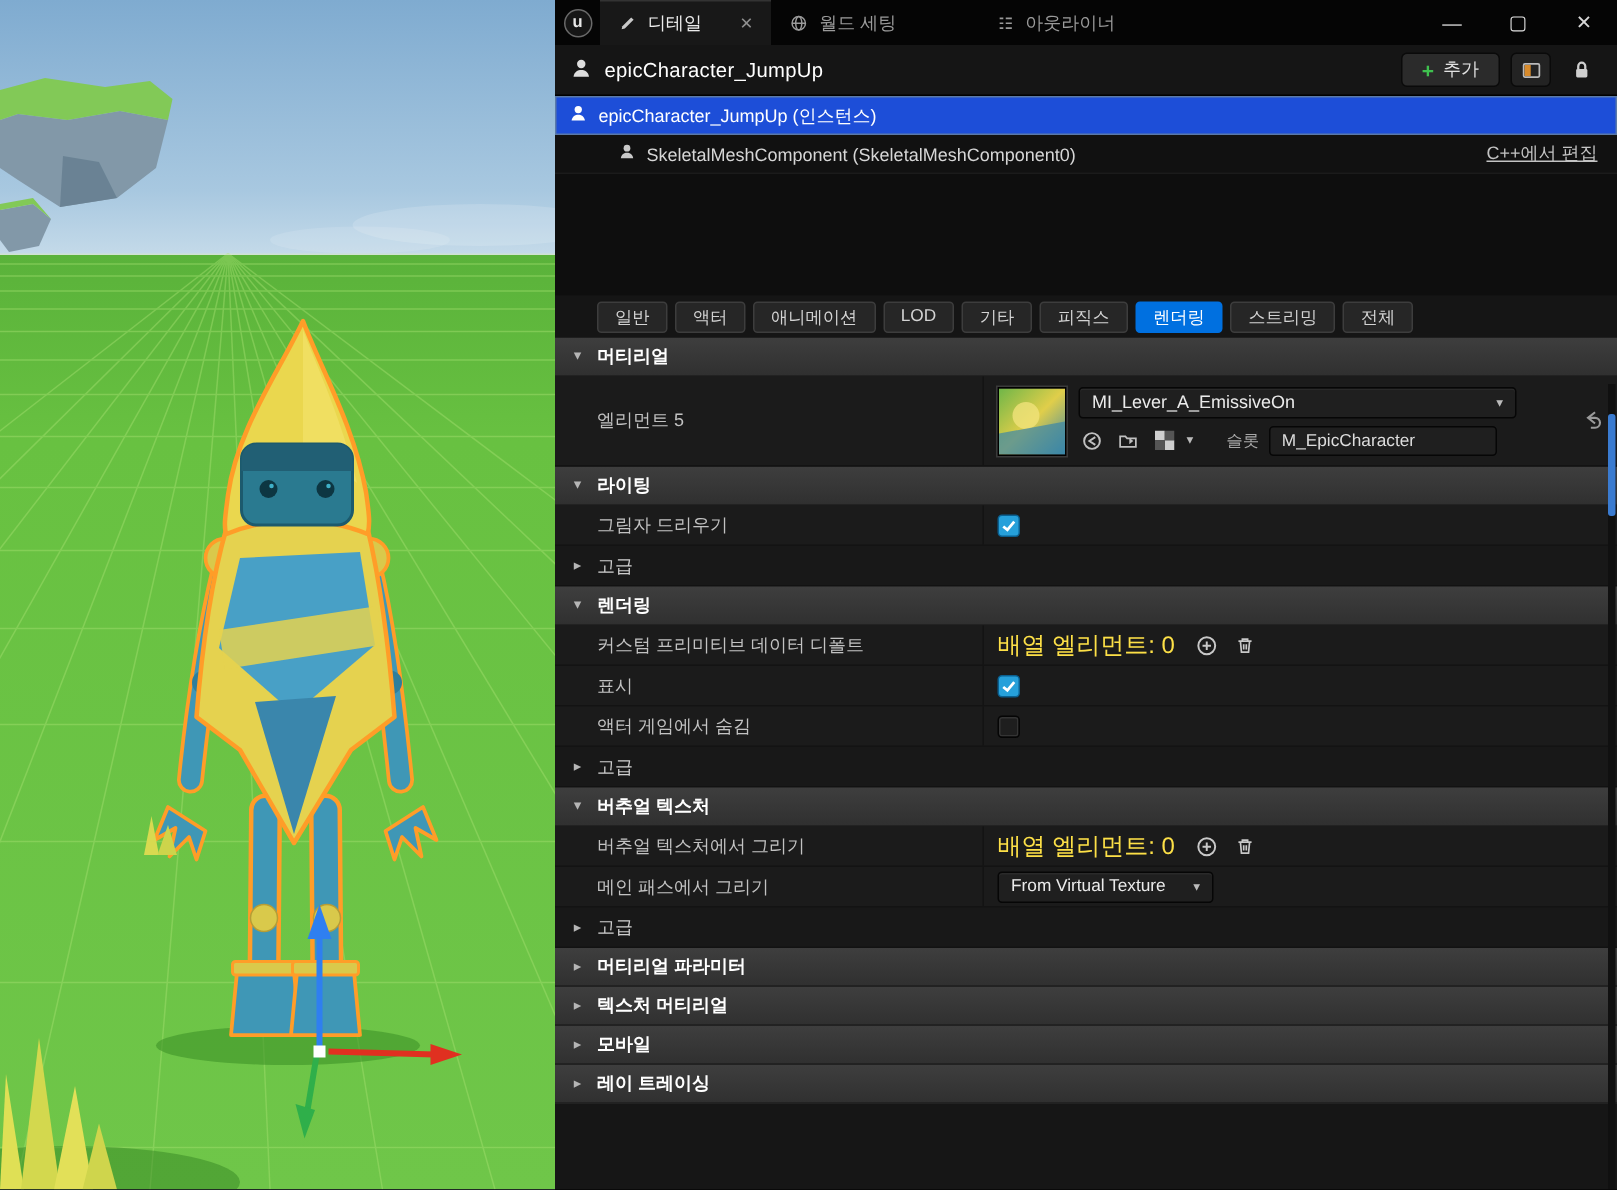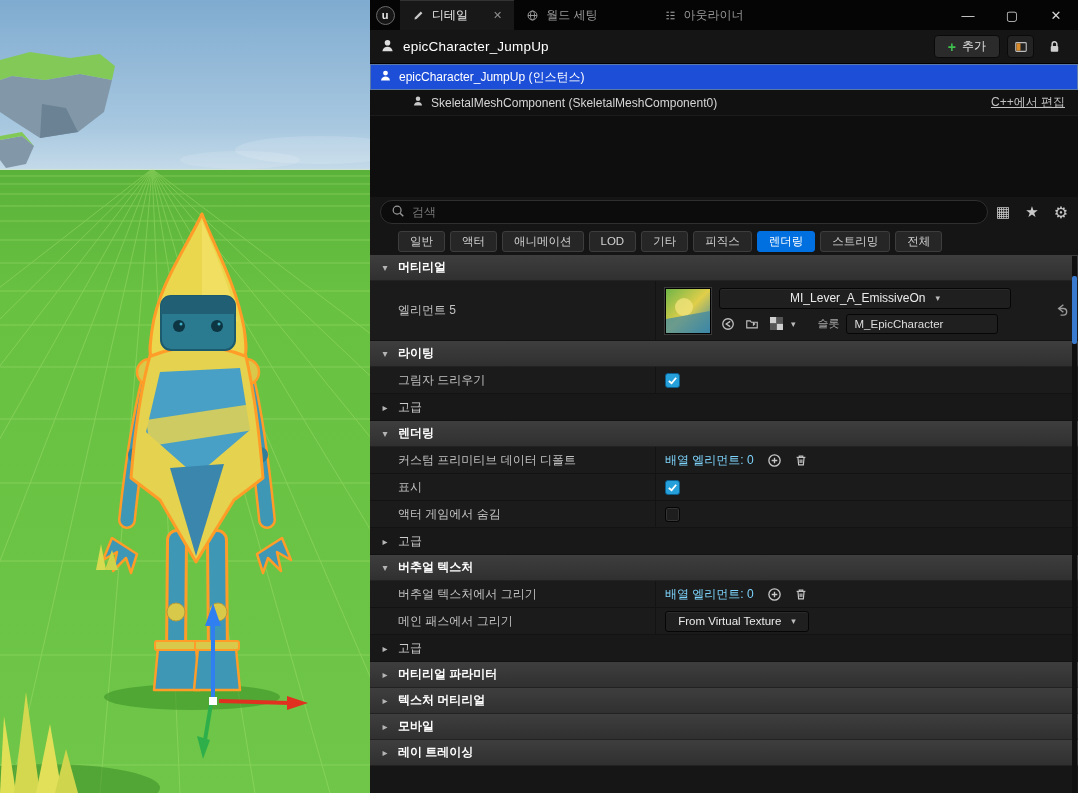--- a/index.html
+++ b/index.html
@@ -64,24 +64,24 @@
   .pname{flex:0 0 285px;width:285px;display:flex;align-items:center;padding-left:28px;color:#c2c2c2;font-size:12px}
   .pval{flex:1;display:flex;align-items:center;gap:8px;padding-left:9px;border-left:1px solid #131313}
   .cb{width:15px;height:15px;border-radius:3px;background:#1e1e1e;border:1px solid #050505;
     box-shadow:inset 0 0 0 1px #343434;display:flex;align-items:center;justify-content:center}
   .cb svg{display:none}
   .cb.on{background:var(--checkbox,#26a0da);border-color:#0a5f8f;box-shadow:none}
   .cb.on svg{display:block}
   .advrow{flex:0 0 27px;height:27px;display:flex;align-items:center;gap:8px;padding:0 10px;background:#181818;
     border-bottom:1px solid #121212;color:#cdcdcd;font-size:12px}
   .combo{height:21px;background:#1f1f1f;border:1px solid #060606;border-radius:3px;display:flex;align-items:center;
-    justify-content:center;padding:0 8px;color:#ebebeb;font-size:12px;
+    justify-content:space-between;padding:0 8px;color:#ebebeb;font-size:12px;
     box-shadow:inset 0 1px 0 rgba(255,255,255,.05)}
   .chev{color:#bbb;font-size:9px;margin-left:10px}
-  .arrtext{color:#7dd3fc;font-size:12px;margin-right:4px}
+  .arrtext{color:#fde047;font-size:16px;margin-right:4px}
   .mop{display:flex;align-items:center;justify-content:center;width:18px;height:18px}
   
   .thumb{width:46px;height:46px;border:1px solid #000;outline:1px solid #3a3a3a;flex:0 0 46px}
   .matcol{display:flex;flex-direction:column;gap:5px;justify-content:center}
   .combo.matc{width:292px}
   .matops{display:flex;align-items:center;gap:6px}
   .slotlabel{color:#a8a8a8;font-size:11px;margin-left:16px}
   .slotinput{width:152px;height:20px;background:#1f1f1f;border:1px solid #060606;border-radius:3px;
     display:flex;align-items:center;padding:0 8px;color:#ddd;font-size:11.5px}
   .resetcol{position:absolute;right:9px;top:50%;transform:translateY(-50%)}
@@ -322,36 +322,20 @@
               <circle cx="8" cy="5" r="3" fill="#c9c9c9"></circle>
               <path d="M2.5,14 C3,10.5 5.5,9.2 8,9.2 C10.5,9.2 13,10.5 13.5,14 Z" fill="#c9c9c9"></path>
             </svg>
         </span>
         <span>SkeletalMeshComponent (SkeletalMeshComponent0)</span>
         <a class="cpplink">C++에서 편집</a>
       </div>
       <div class="treefill"></div>
     </div>
 
-    <div class="searchrow">
-      <div class="searchbox">
-        <span>
-          <svg width="14" height="14" viewBox="0 0 16 16">
-              <circle cx="7" cy="7" r="4.5" fill="none" stroke="#9a9a9a" stroke-width="1.4"></circle>
-              <line x1="10.5" y1="10.5" x2="14" y2="14" stroke="#9a9a9a" stroke-width="1.6"></line>
-            </svg>
-        </span>
-        <input placeholder="검색" style="">
-      </div>
-      <div class="topicons">
-        <span>▦</span>
-        <span>★</span>
-        <span class="gi">⚙</span>
-      </div>
-    </div>
 
     <div class="filterrow">
       <button class="fbtn">일반</button>
       <button class="fbtn">액터</button>
       <button class="fbtn">애니메이션</button>
       <button class="fbtn">LOD</button>
       <button class="fbtn">기타</button>
       <button class="fbtn">피직스</button>
       <button class="fbtn on">렌더링</button>
       <button class="fbtn">스트리밍</button>

